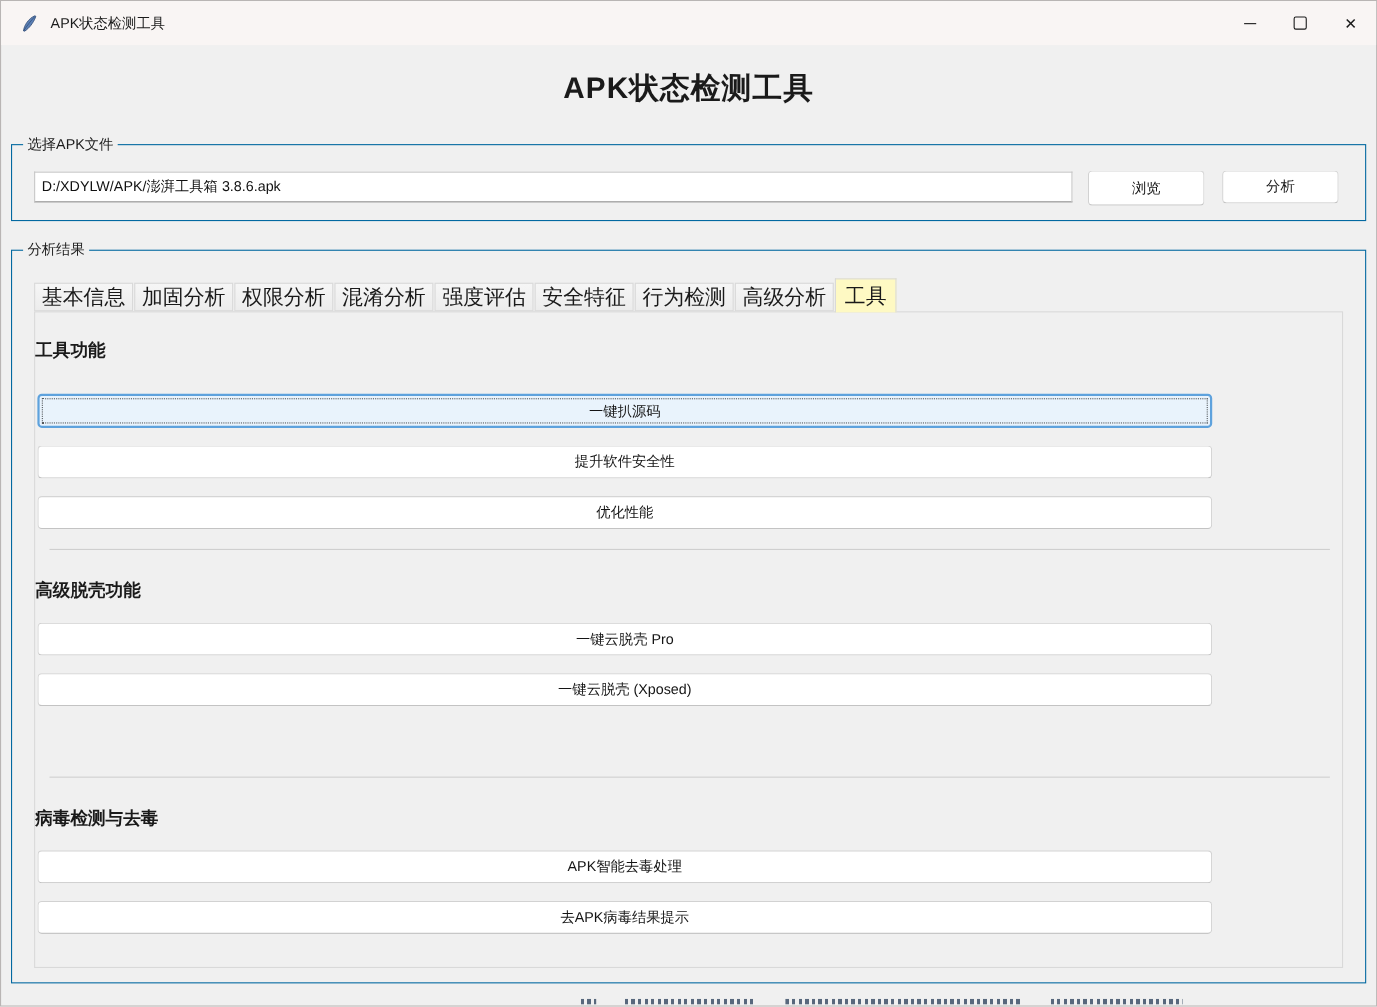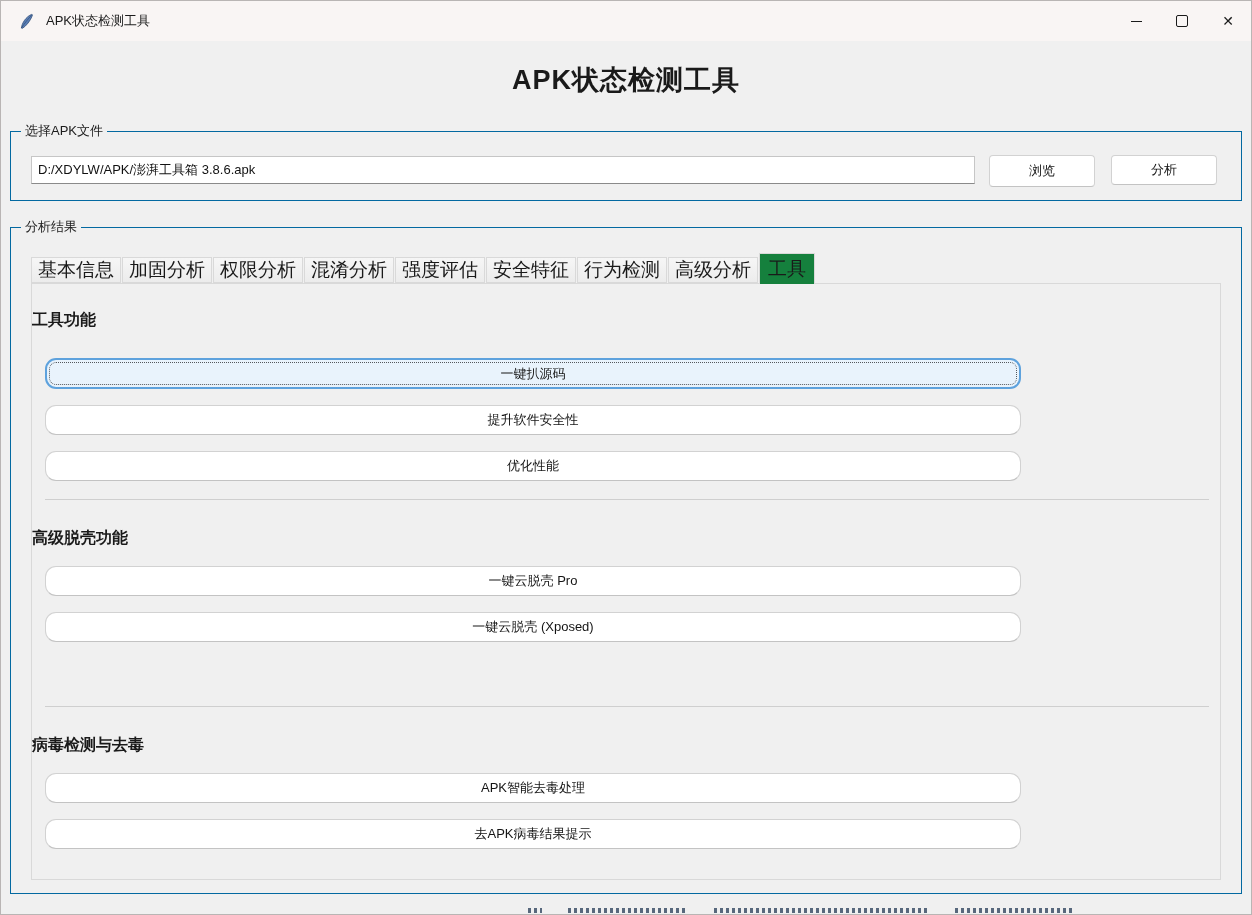--- a/index.html
+++ b/index.html
@@ -57,33 +57,33 @@
     position:absolute;left:20px;top:24px;height:31px;
     display:flex;align-items:flex-end;
   }
   .tab{
     height:26px;box-sizing:border-box;border:1px solid #d9d9d9;
     background:linear-gradient(#f6f6f6,#ececec);
     font-size:19px;padding:0 6px;display:flex;align-items:center;
     margin-right:1px;white-space:nowrap;
   }
   .tab.selected{
-    height:31px;background:#15803d;border-bottom:none;
+    height:31px;background:#fef9c3;border-bottom:none;
     position:relative;z-index:3;margin-bottom:-1px;padding:0 8px;
   }
   
   .pane{
     position:absolute;left:20px;top:55px;width:1190px;height:597px;
     border:1px solid #d9d9d9;background:#f0f0f0;z-index:1;box-sizing:border-box;
   }
   .section-heading{
     position:absolute;left:0;width:100%;text-align:left;
     font-size:16px;font-weight:bold;height:24px;line-height:24px;
   }
-  .tool-btn{position:absolute;left:13px;width:976px;height:30px;border-radius:11px;}
+  .tool-btn{position:absolute;left:2px;width:1068px;height:30px;}
   .tool-btn.focused{
     background:#e9f3fc;border:2px solid #5ea2dd;
     outline:1px dotted #54585c;outline-offset:-5px;height:31px;
   }
   .divider{position:absolute;left:13px;width:1164px;height:1px;background:#cfcfcf;}
   
   .footer-clip{
     position:absolute;left:528px;top:908px;width:580px;height:7px;
     display:flex;gap:26px;align-items:flex-start;overflow:hidden;
   }

